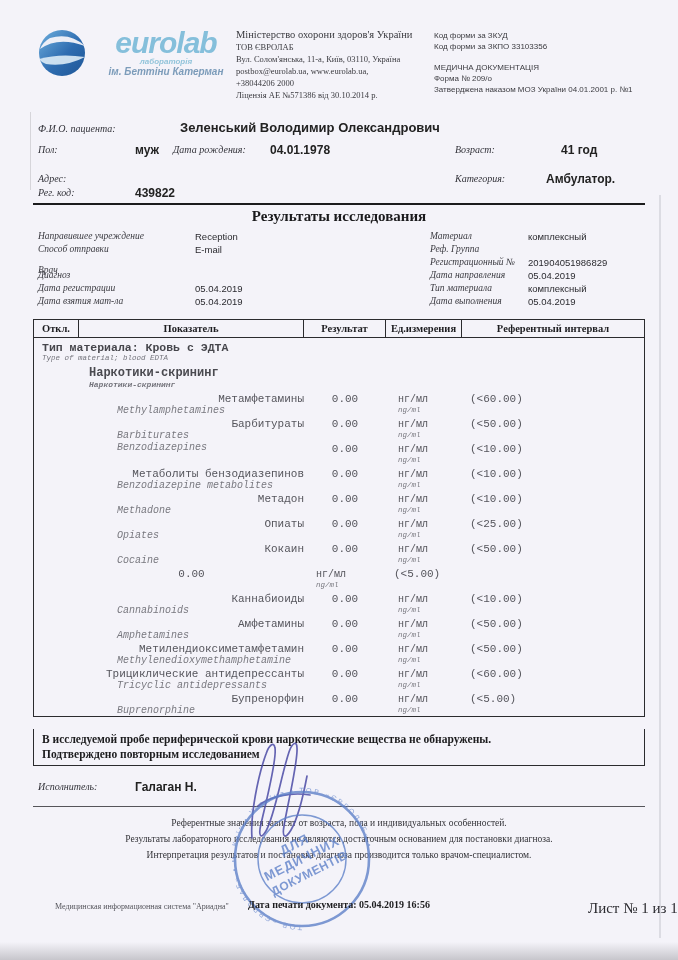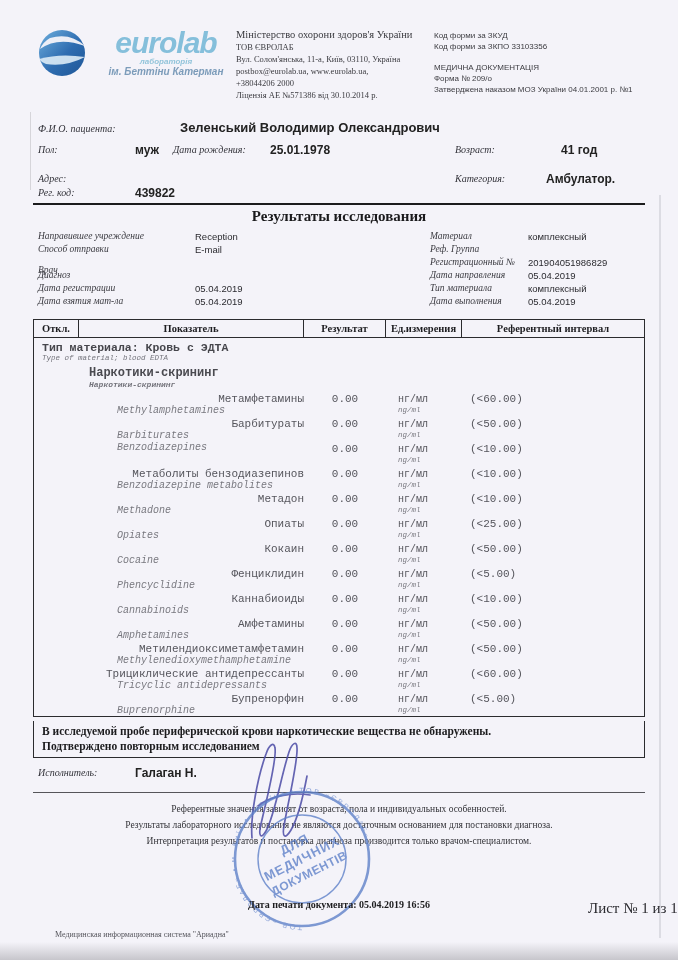--- a/index.html
+++ b/index.html
@@ -53,31 +53,31 @@
   .c-name{padding-left:10px;}
   .nm{font-size:11px;line-height:13px;color:#55555c;text-align:right;}
   .nm-en{font-style:italic;font-size:10px;line-height:9px;color:#78787f;padding-left:28px;}
   .c-res{text-align:center;font-size:11px;}
   .c-units{padding-left:12px;}
   .u{font-size:10px;line-height:13px;}
   .u-en{font-style:italic;font-size:7.5px;line-height:9px;color:#78787f;}
   .c-ref{padding-left:8px;font-size:11px;}
 
   
-  .concl{margin:4px 33px;border:1.5px solid #2b2b2e;border-top:none;padding:3px 8px;}
+  .concl{margin:12px 33px;border:1.5px solid #2b2b2e;border-top:none;padding:3px 8px;}
   .concl div{font-weight:bold;font-size:11.5px;line-height:15px;color:#1c1c1e;}
   .executor{position:relative;height:20px;margin:6px 38px 0 38px;}
   .executor span{position:absolute;white-space:nowrap;}
   .divider{margin:8px 33px 0 33px;border-bottom:1px solid #55555a;}
 
   .footnotes{margin-top:8px;text-align:center;font-size:9.5px;line-height:16px;color:#333338;}
 
   
   .bfoot{position:absolute;left:0;right:0;top:899px;height:16px;}
-  .bf-left{position:absolute;left:55px;top:3px;font-size:8px;color:#55555c;margin-top:28px;}
+  .bf-left{position:absolute;left:55px;top:3px;font-size:8px;color:#55555c;}
   .bf-center{position:absolute;left:248px;top:0;font-weight:bold;font-size:10px;color:#1c1c1e;}
   .bf-right{position:absolute;left:588px;top:1px;font-size:15px;color:#2b2b30;}
 
   .stamp{position:absolute;left:216px;top:773px;opacity:.78;}
   .sig{position:absolute;left:228px;top:732px;opacity:.85;}
 </style>
 </head>
 <body>
 
 <div class="page">
@@ -119,21 +119,21 @@
         <div>Затверджена  наказом МОЗ України  04.01.2001 р. №1</div>
       </div>
   </div>
 
   <div class="patient">
     <span class="lab" style="left:0;top:6px">Ф.И.О. пациента:</span>
     <span class="val" style="left:142px;top:3px;font-size:13px">Зеленський Володимир Олександрович</span>
     <span class="lab" style="left:0;top:27px">Пол:</span>
     <span class="val" style="left:97px;top:26px">муж</span>
     <span class="lab" style="left:135px;top:27px">Дата рождения:</span>
-    <span class="val" style="left:232px;top:26px">25.01.1978</span>
+    <span class="val" style="left:232px;top:26px">04.01.1978</span>
     <span class="lab" style="left:417px;top:27px">Возраст:</span>
     <span class="val" style="left:523px;top:26px">41 год</span>
     <span class="lab" style="left:0;top:56px">Адрес:</span>
     <span class="val" style="left:97px;top:55px"></span>
     <span class="lab" style="left:417px;top:56px">Категория:</span>
     <span class="val" style="left:508px;top:55px">Амбулатор.</span>
     <span class="lab" style="left:0;top:70px">Рег. код:</span>
     <span class="val" style="left:97px;top:69px">439822</span>
   </div>
   <div class="thick-rule"></div>
@@ -269,24 +269,20 @@
           </div>
           <div class="c-res">0.00</div>
           <div class="c-units">
             <div class="u">нг/мл</div>
             <div class="u-en">ng/ml</div>
           </div>
           <div class="c-ref">(&lt;50.00)</div>
         </div>
         <div class="trow">
           <div class="c-dev"></div>
-          <div class="c-name">
-            <div class="nm">Фенциклидин</div>
-            <div class="nm-en">Phencyclidine</div>
-          </div>
           <div class="c-res">0.00</div>
           <div class="c-units">
             <div class="u">нг/мл</div>
             <div class="u-en">ng/ml</div>
           </div>
           <div class="c-ref">(&lt;5.00)</div>
         </div>
         <div class="trow">
           <div class="c-dev"></div>
           <div class="c-name">

